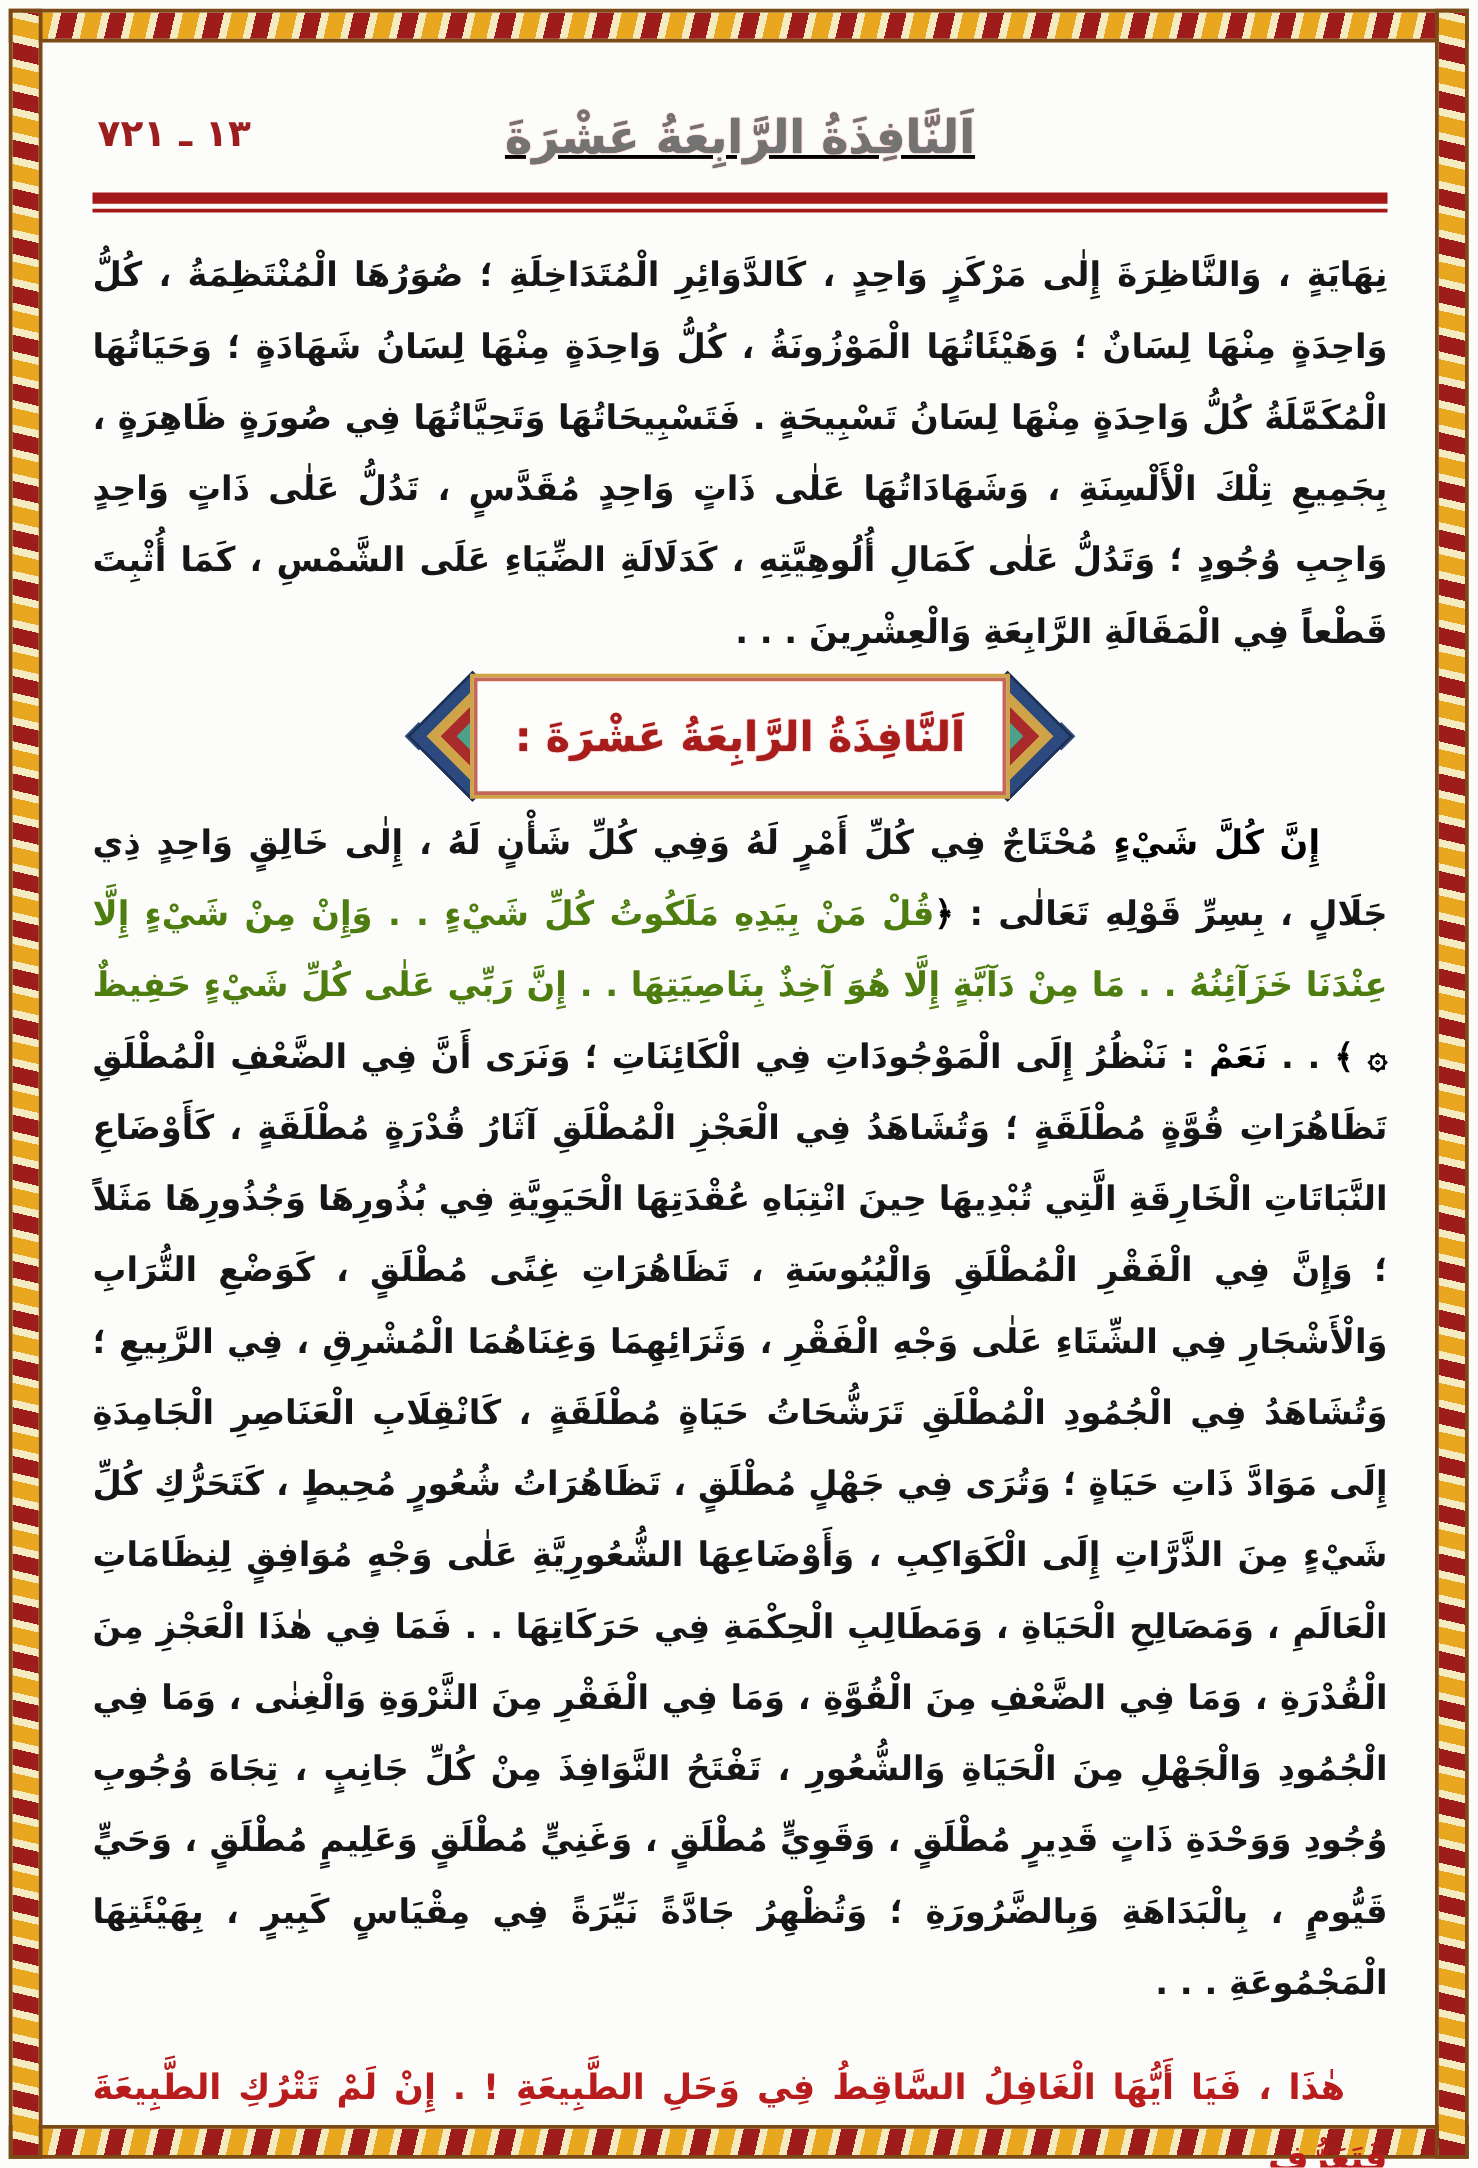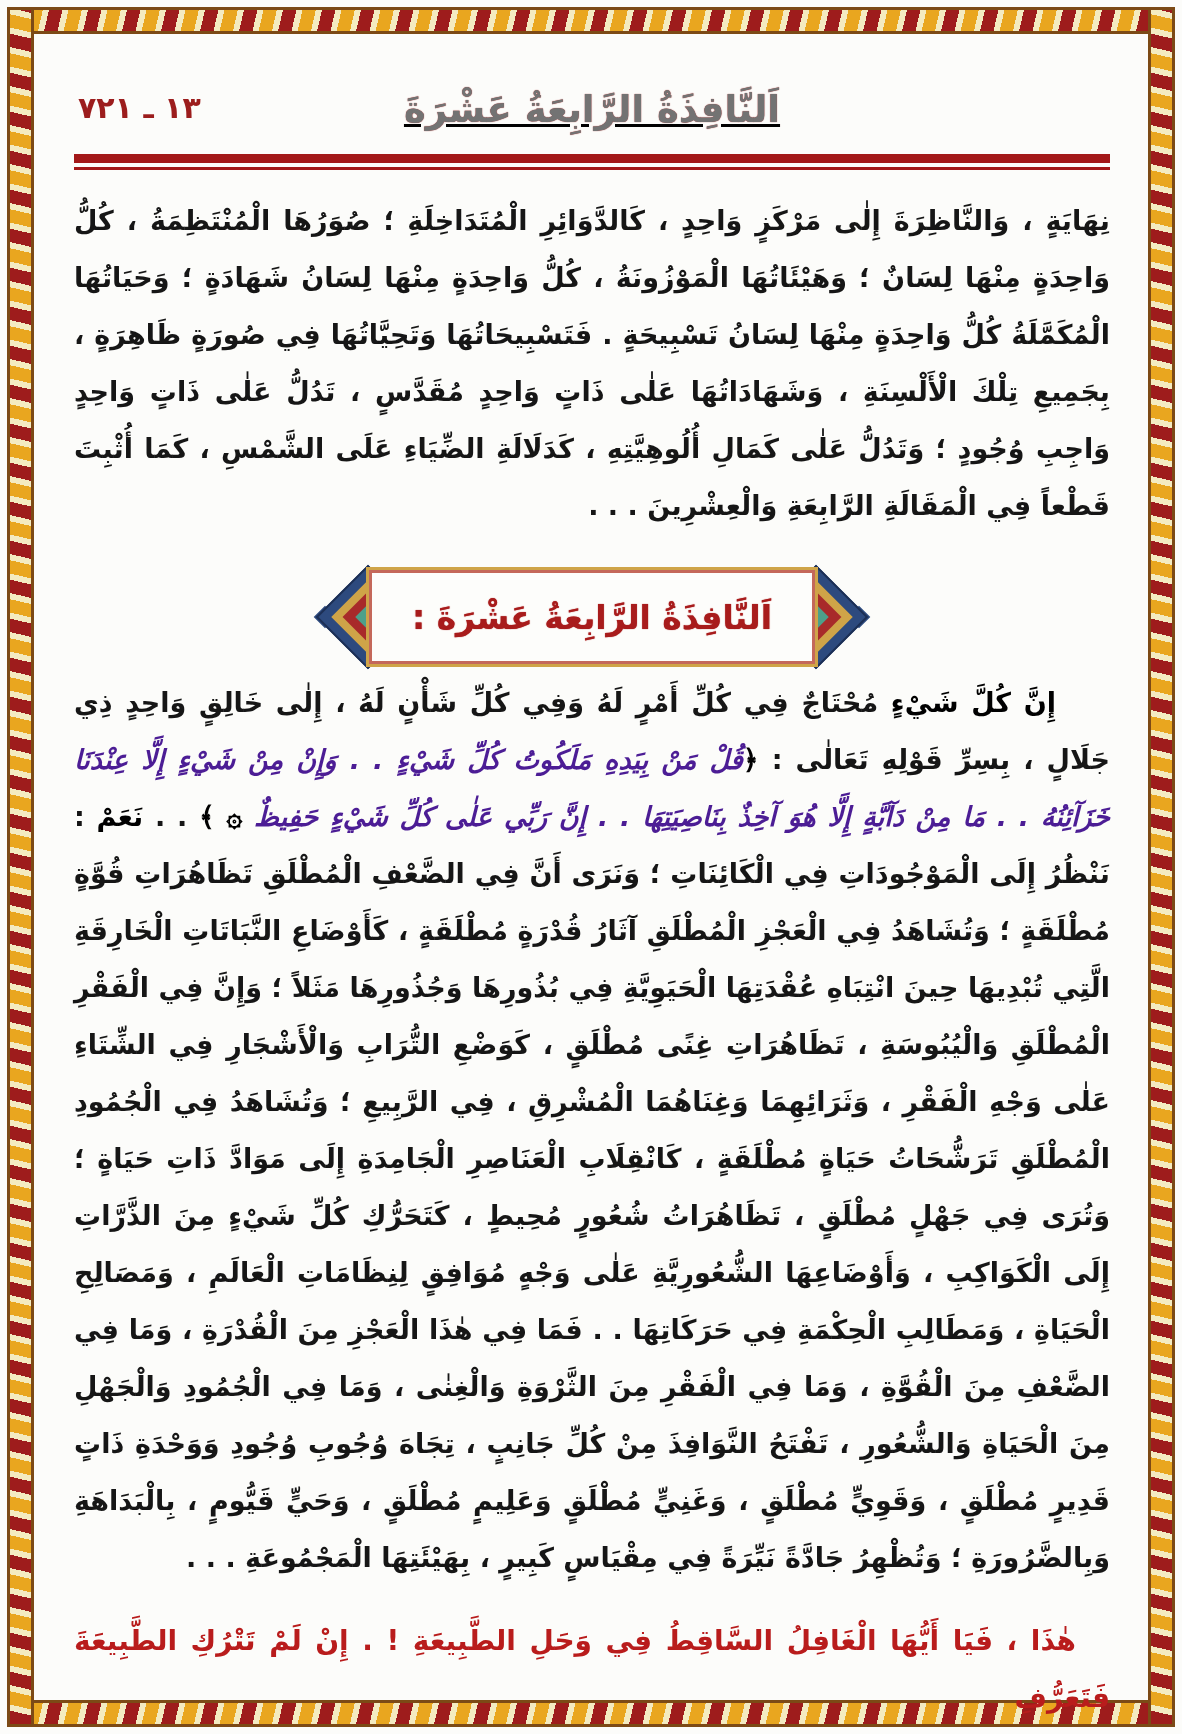--- a/index.html
+++ b/index.html
@@ -42,25 +42,25 @@
 
   .para{
     margin:0;color:#161616;font-weight:bold;font-size:27px;line-height:57px;
     text-align:justify;text-justify:inter-word;
   }
   .p1{margin-top:22px;}
   .p2{margin-top:10px;text-indent:54px;}
   .closing{margin-top:26px;color:#b91c1c;font-size:28px;text-indent:34px;}
 
   .seg-red{color:#000000;}
-  .seg-blue{color:#4c1d95;font-style:italic;}
+  .seg-blue{color:#4d7c0f;}
   .seg-black{color:#161616;}
 
   
-  .section-wrap{position:relative;width:426px;height:94px;margin:36px auto 6px auto;padding-left:20px;}
+  .section-wrap{position:relative;width:426px;height:94px;margin:8px auto 6px auto;}
   .section-box{
     position:absolute;inset:0;z-index:2;background:#fdfdfb;
     border:3px solid #c4685a;box-shadow:0 0 0 3px #cfa448;
     display:flex;align-items:center;justify-content:center;box-sizing:border-box;
   }
   .section-title{
     color:#a81c1c;font-weight:bold;font-size:33px;text-shadow:0 0 1px #a81c1c;
   }
   .finial{
     position:absolute;top:50%;width:70px;height:70px;z-index:1;

